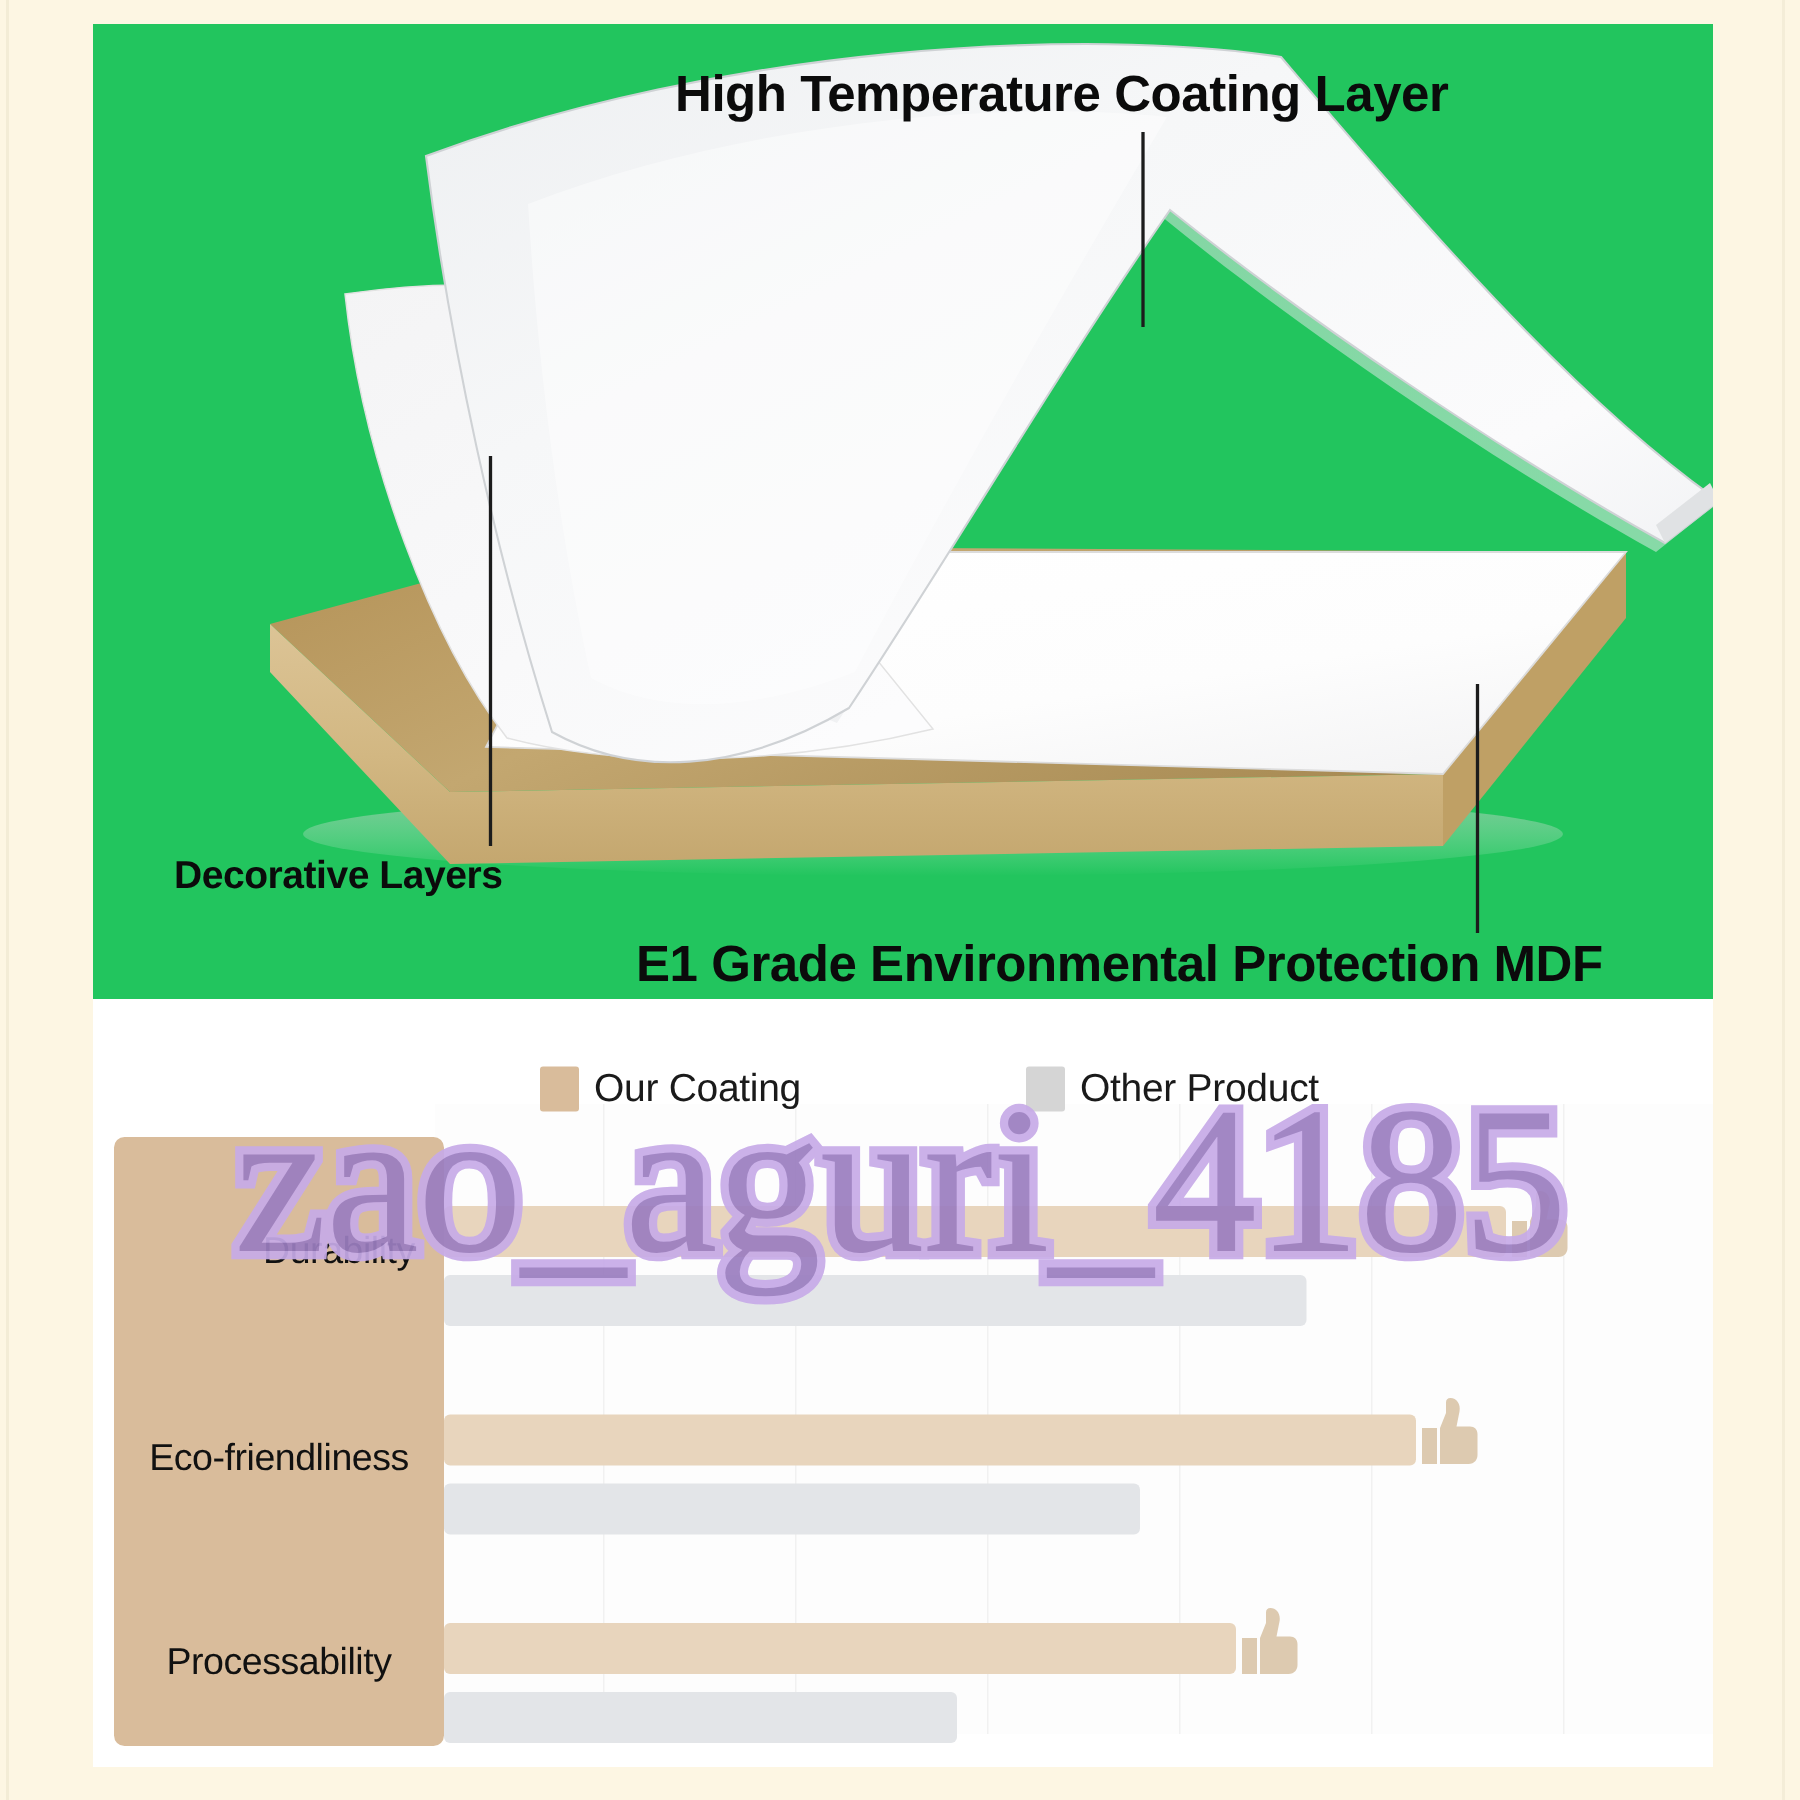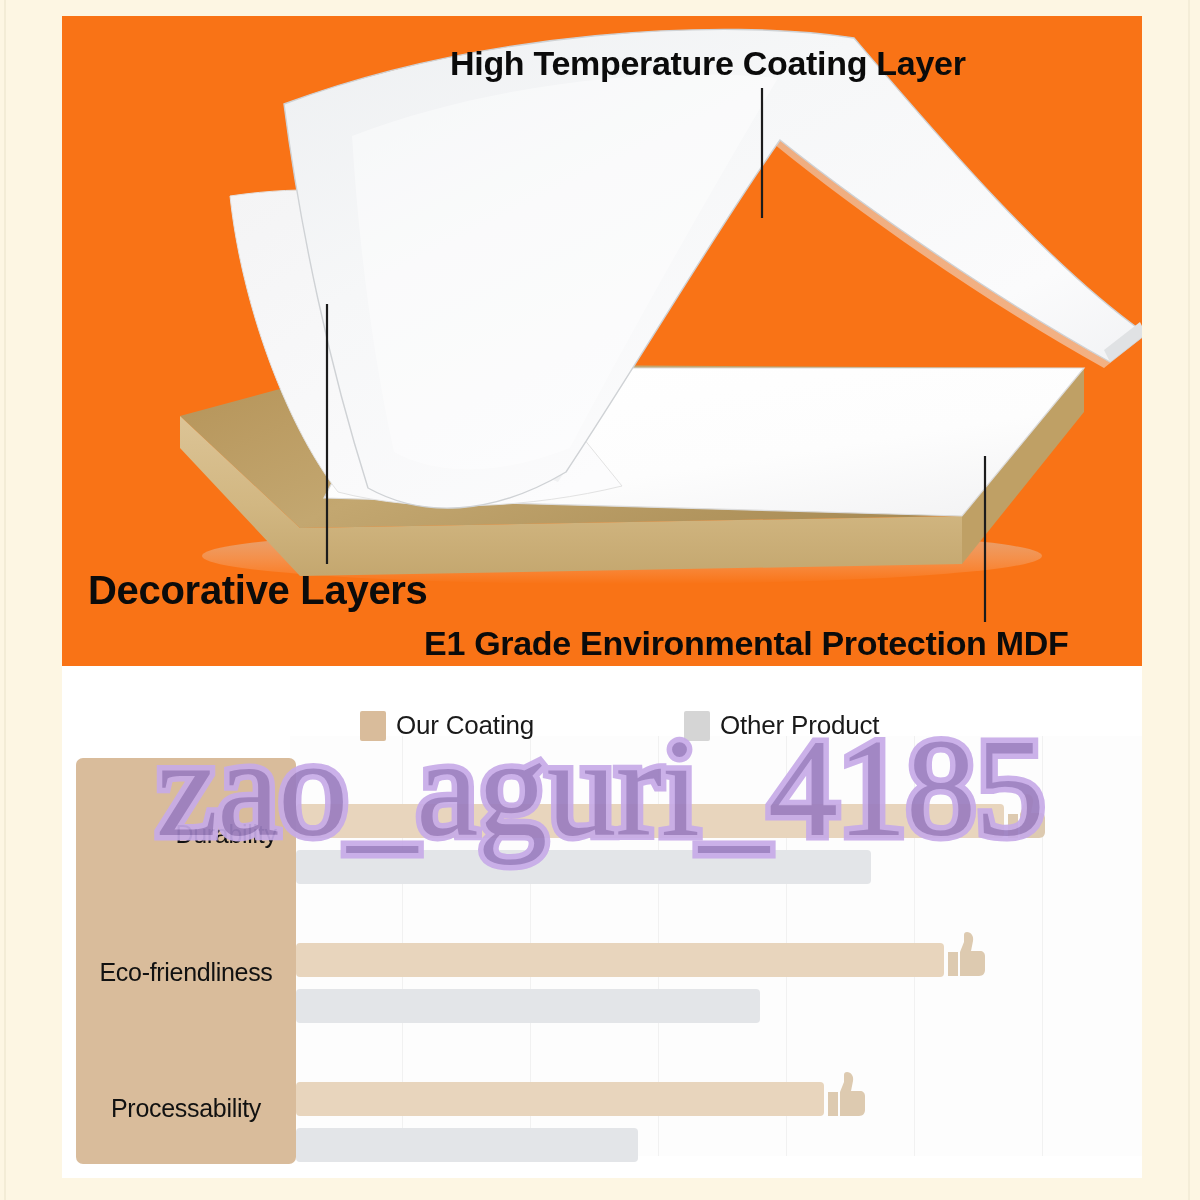--- a/index.html
+++ b/index.html
@@ -29,34 +29,34 @@
     position: absolute;
     left: 62px; top: 16px;
     width: 1080px; height: 1162px;
     background: #ffffff;
   }
 
   
   #diagram {
     position: absolute;
     left: 0; top: 0; width: 1080px; height: 650px;
-    background: #f97316;
+    background: #22c55e;
   }
   #diagram svg { position:absolute; left:0; top:0; }
 
   .lbl {
     position: absolute;
     color: #0b0b0b;
     font-weight: 700;
     letter-spacing: -0.3px;
     white-space: nowrap;
     font-family: "Liberation Sans", sans-serif;
   }
   #lbl-coating { left: 388px; top: 28px; font-size: 34px; }
-  #lbl-decor   { left: 26px;  top: 552px; font-size: 40px; }
+  #lbl-decor   { left: 54px;  top: 552px; font-size: 26px; }
   #lbl-mdf     { left: 362px; top: 608px; font-size: 34px; }
 
   
   #chart {
     position: absolute;
     left: 0; top: 650px; width: 1080px; height: 512px;
     background: #ffffff;
   }
   #chart-plot-bg {
     position:absolute; left:228px; top:70px; width:852px; height:420px;

